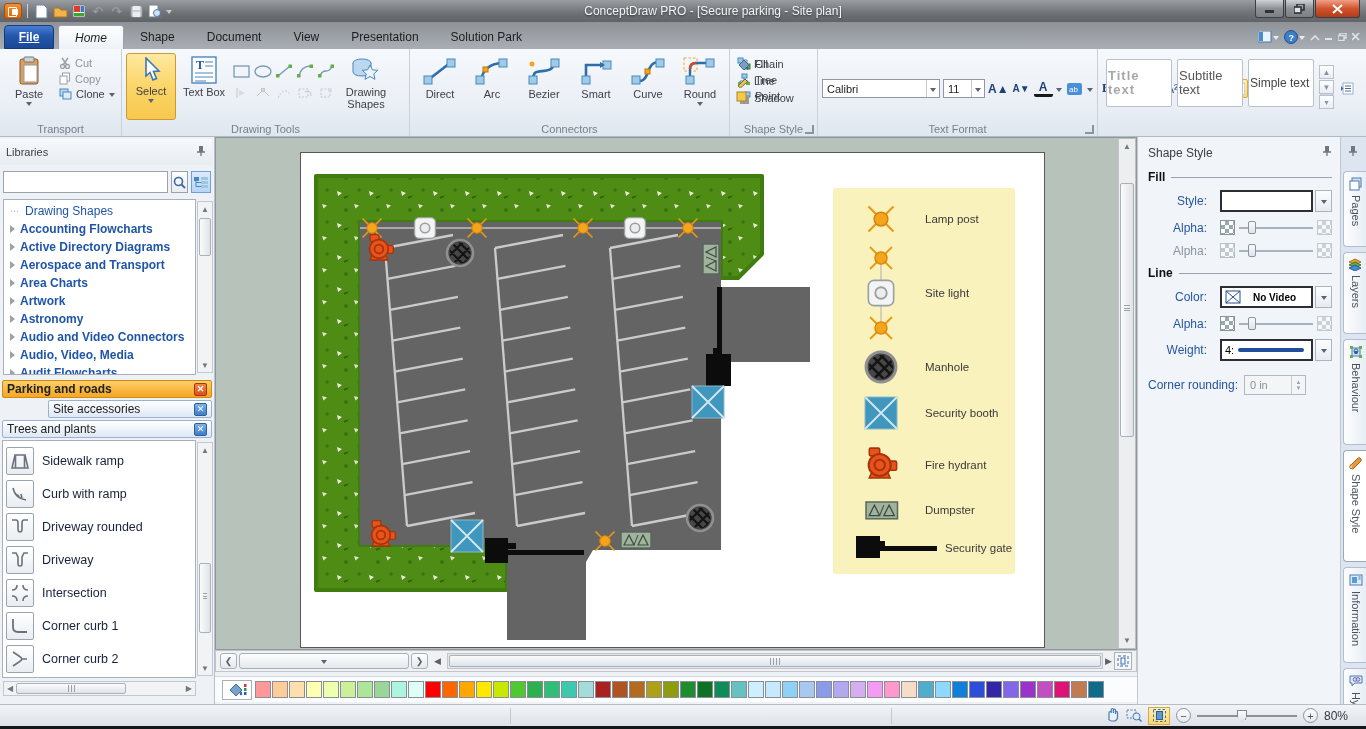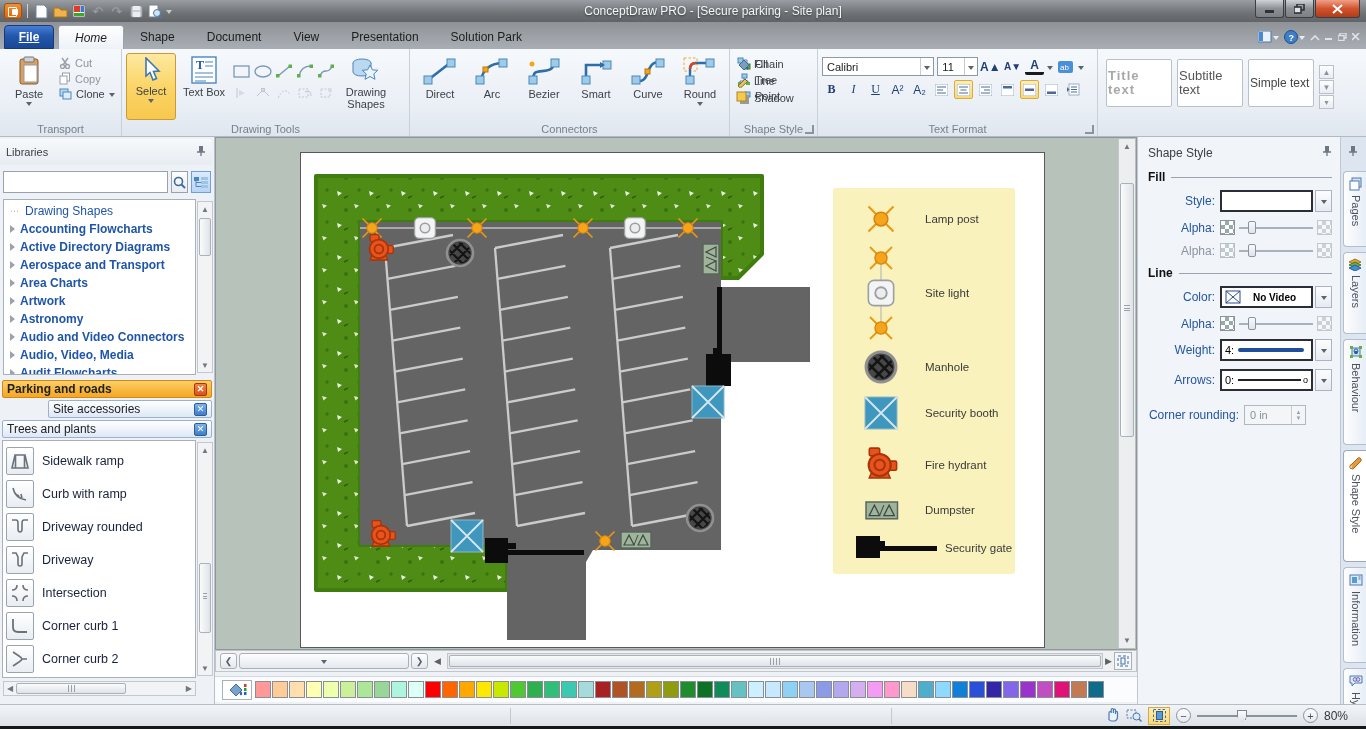--- a/index.html
+++ b/index.html
@@ -46,21 +46,21 @@
     font-size:11px; color:#3c4148; text-align:center; padding-top:3px; border-radius:3px; }
   .bigbtn .lbl { line-height:12px; margin-top:2px; }
   .bigbtn.sel { background:linear-gradient(#fee9a0,#fbd568 50%,#f7c84e); border:1px solid #c89b34; }
   .dn { width:0; height:0; border-left:3.5px solid transparent; border-right:3.5px solid transparent; border-top:4px solid #5a6470; margin-top:2px;}
   .smallcol { display:flex; flex-direction:column; justify-content:flex-start; gap:3px; padding-top:4px; }
   .sbtn { display:flex; align-items:center; gap:4px; font-size:11px; color:#8f959c; padding:0 2px; white-space:nowrap; }
   .sbtn.dark { color:#3c4148; }
   .shapegrid { display:grid; grid-template-columns:repeat(5,19px); grid-auto-rows:20px; gap:2px; padding-top:8px; align-content:start;}
   .shp { display:flex; align-items:center; justify-content:center; }
   .conn { width:52px; }
-  .tf { display:flex; flex-direction:column; gap:4px; padding-top:4px; width:262px; }
+  .tf { display:flex; gap:4px; padding-top:4px; width:262px; }
   .tfrow { display:flex; align-items:center; gap:3px; }
   .combo-sm { height:19px; background:#fff; border:1px solid #8e99a6; display:flex; align-items:center;
     font-size:11px; color:#222; padding-left:4px; }
   .combo-sm .dd2 { margin-left:auto; width:13px; height:100%; display:flex; align-items:center; justify-content:center; border-left:1px solid #c5ccd4;}
   .fmt { min-width:19px; height:19px; display:flex; align-items:center; justify-content:center; font-size:12px; color:#1f3f77; border-radius:2px;}
   .fmt.hl { background:linear-gradient(#fdeeb5,#f9d877); border:1px solid #d8ab3f; }
   .gallery { display:flex; gap:5px; padding:6px 4px; }
   .gal { width:66px; height:48px; border:1px solid #b9c1ca; background:#fff; display:flex; align-items:center; padding-left:1px; border-radius:2px;}
   .gal span { line-height:14px; }
   .galscroll { width:15px; display:flex; flex-direction:column; gap:1px; padding-top:6px;}
@@ -120,21 +120,21 @@
   .paintbox { width:30px; height:20px; border:1px solid #a9b0b8; background:#fff; display:flex; align-items:center; justify-content:center; margin-right:3px;}
   .swatches { display:flex; }
   .sw { width:16px; height:17px; border:1px solid #8a8f95; margin-right:1px; }
 
   
   .right-panel { position:absolute; right:26px; top:0; width:203px; height:567px; background:#f1f4f9; border-left:1px solid #c2c8d1; padding:8px 8px 0 10px;}
   .rp-head { display:flex; align-items:center; color:#3b4048; font-size:12px; margin-bottom:10px;}
   .sect { font-weight:bold; color:#111; display:flex; align-items:center; gap:6px; margin:6px 0 6px 0; font-size:12px;}
   .sect .rule { flex:1; height:1px; background:#9aa4b0; }
   .prow { display:flex; align-items:center; margin-bottom:8px; }
-  .plabel { width:72px; text-align:right; color:#2456A0; font-size:12px; padding-right:5px; white-space:nowrap;}
+  .plabel { width:72px; text-align:right; color:#2456A0; font-size:12px; padding-right:13px; white-space:nowrap;}
   .plabel.gray { color:#8a94a2; }
   .combo { flex:1; height:22px; background:#fff; border:2px solid #2b2f35; display:flex; align-items:center; padding:0 3px; font-size:11px;}
   .combo.lite { border:1px solid #aab4c2; }
   .ddbtn { width:17px; height:22px; margin-left:2px; display:flex; align-items:center; justify-content:center;
     background:linear-gradient(#fdfdfe,#e6ebf1); border:1px solid #aab4c2; }
   .checker { width:15px; height:15px; border:1px solid #8a94a0; margin-right:4px;
     background-image:linear-gradient(45deg,#9aa 25%,transparent 25%,transparent 75%,#9aa 75%),linear-gradient(45deg,#9aa 25%,#fff 25%,#fff 75%,#9aa 75%);
     background-size:8px 8px; background-position:0 0,4px 4px;}
   .checker.lite { opacity:.45; margin-left:4px; margin-right:0;}
   .slider { flex:1; height:15px; position:relative; }
@@ -1142,31 +1142,20 @@
       <div class="prow">
         <span class="plabel">Weight:</span>
         <div class="combo">
             <span>4:</span>
             <div id="weight-line" style="flex: 1 1 0%; height: 4px; margin: 0px 4px; border-radius: 2px; background: rgb(31, 78, 156);"></div>
           </div>
         <div class="ddbtn">
             <span class="dn"></span>
           </div>
       </div>
-      <div class="prow">
-        <span class="plabel">Arrows:</span>
-        <div class="combo">
-            <span>0:</span>
-            <div style="flex:1;height:1.5px;background:#222;margin:0 2px 0 4px;"></div>
-            <span style="font-size:9px;">o</span>
-          </div>
-        <div class="ddbtn">
-            <span class="dn"></span>
-          </div>
-      </div>
       <div class="prow" style="margin-top:14px;">
         <span class="plabel" style="width:96px">Corner rounding:</span>
         <div class="spin">
             <span>0 in</span>
           <span class="spinarr">
               <span>▲</span>
               <span>▼</span>
             </span>
         </div>
       </div>

